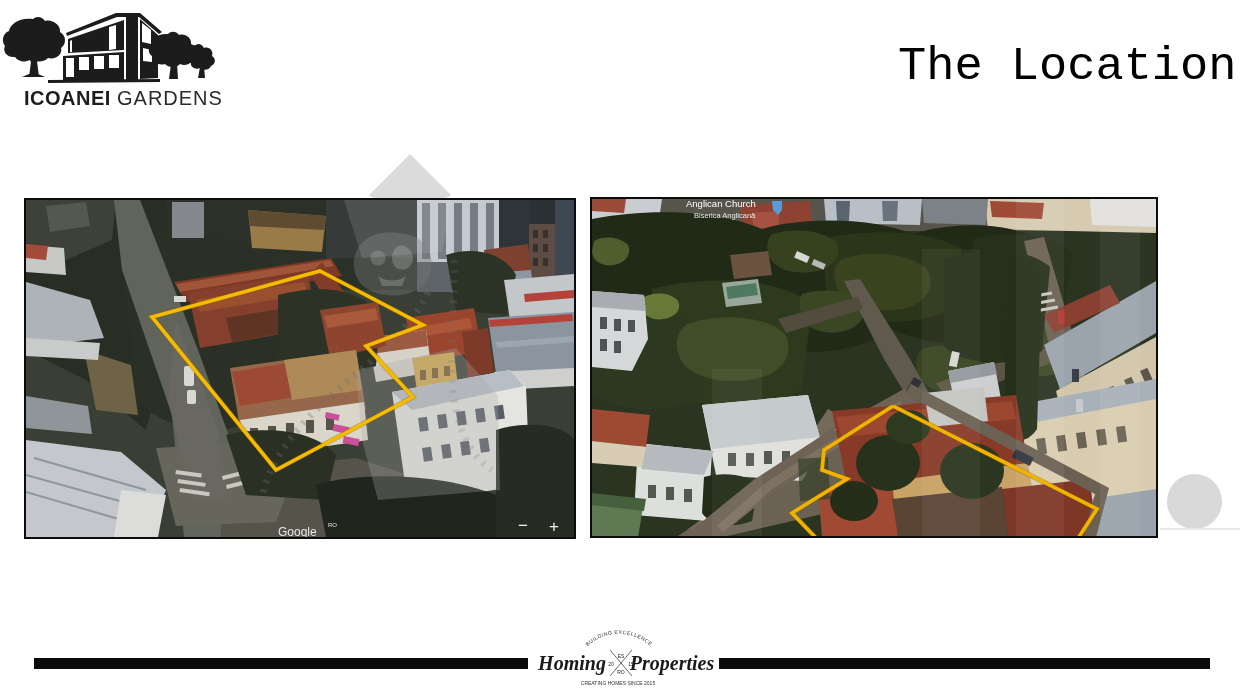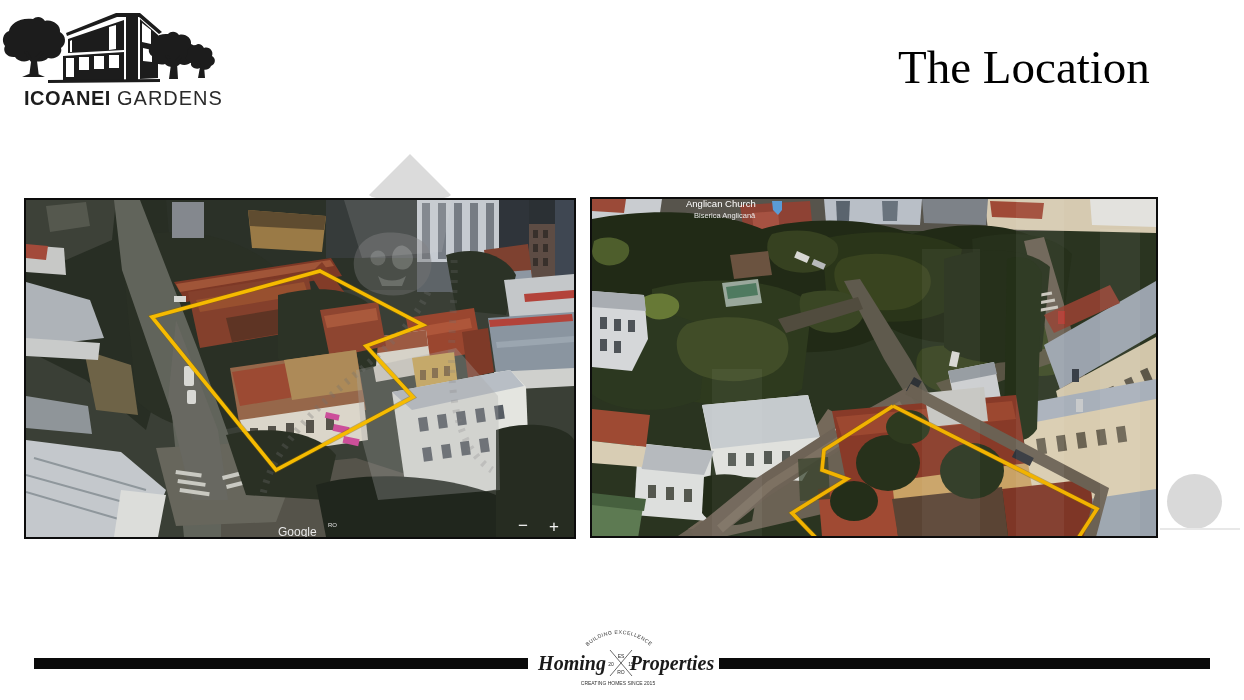--- a/index.html
+++ b/index.html
@@ -40,21 +40,21 @@
 
     <path d="M196,45 C190,45 186,50 188,54 C184,57 186,62 191,63 C190,67 196,70 200,68 C203,71 210,70 211,66 C216,64 216,58 212,56 C214,51 209,46 204,48 C202,44 198,43 196,45 Z"></path>
 
     <path d="M198,78 L200,67 L196,61 L198,60 L201,65 L201,57 L203,57 L203,64 L207,60 L208,62 L204,66 L205,78 Z"></path>
 
     <text x="24" y="105" font-family="Liberation Sans, sans-serif" font-size="20" font-weight="bold" letter-spacing="0.5" fill="#1c1c1c">ICOANEI</text>
     <text x="117" y="105" font-family="Liberation Sans, sans-serif" font-size="20" font-weight="normal" letter-spacing="1" fill="#2a2a2a">GARDENS</text>
   </g>
 </svg>
 
-<div class="abs" style="left:898px;top:40px;white-space:nowrap;font-family:Liberation Serif, serif;font-size:47px;color:#000;">The Location</div>
+<div class="abs" style="left:898px;top:40px;white-space:nowrap;font-family:Liberation Mono, monospace;font-size:47px;color:#000;">The Location</div>
 
 <svg class="abs" style="left:24px;top:198px;border:2px solid #0c0c0c;" width="548" height="337" viewBox="0 0 548 337">
 
   <rect x="0" y="0" width="548" height="337" fill="#3a3f36"></rect>
 
   <rect x="0" y="0" width="548" height="90" fill="#2b3128"></rect>
 
   <path d="M0,0 L140,0 L150,120 L120,230 L60,180 L0,150 Z" fill="#282e24"></path>
 
   <path d="M0,0 L90,0 L86,40 L40,60 L0,50 Z" fill="#3d4138"></path>

